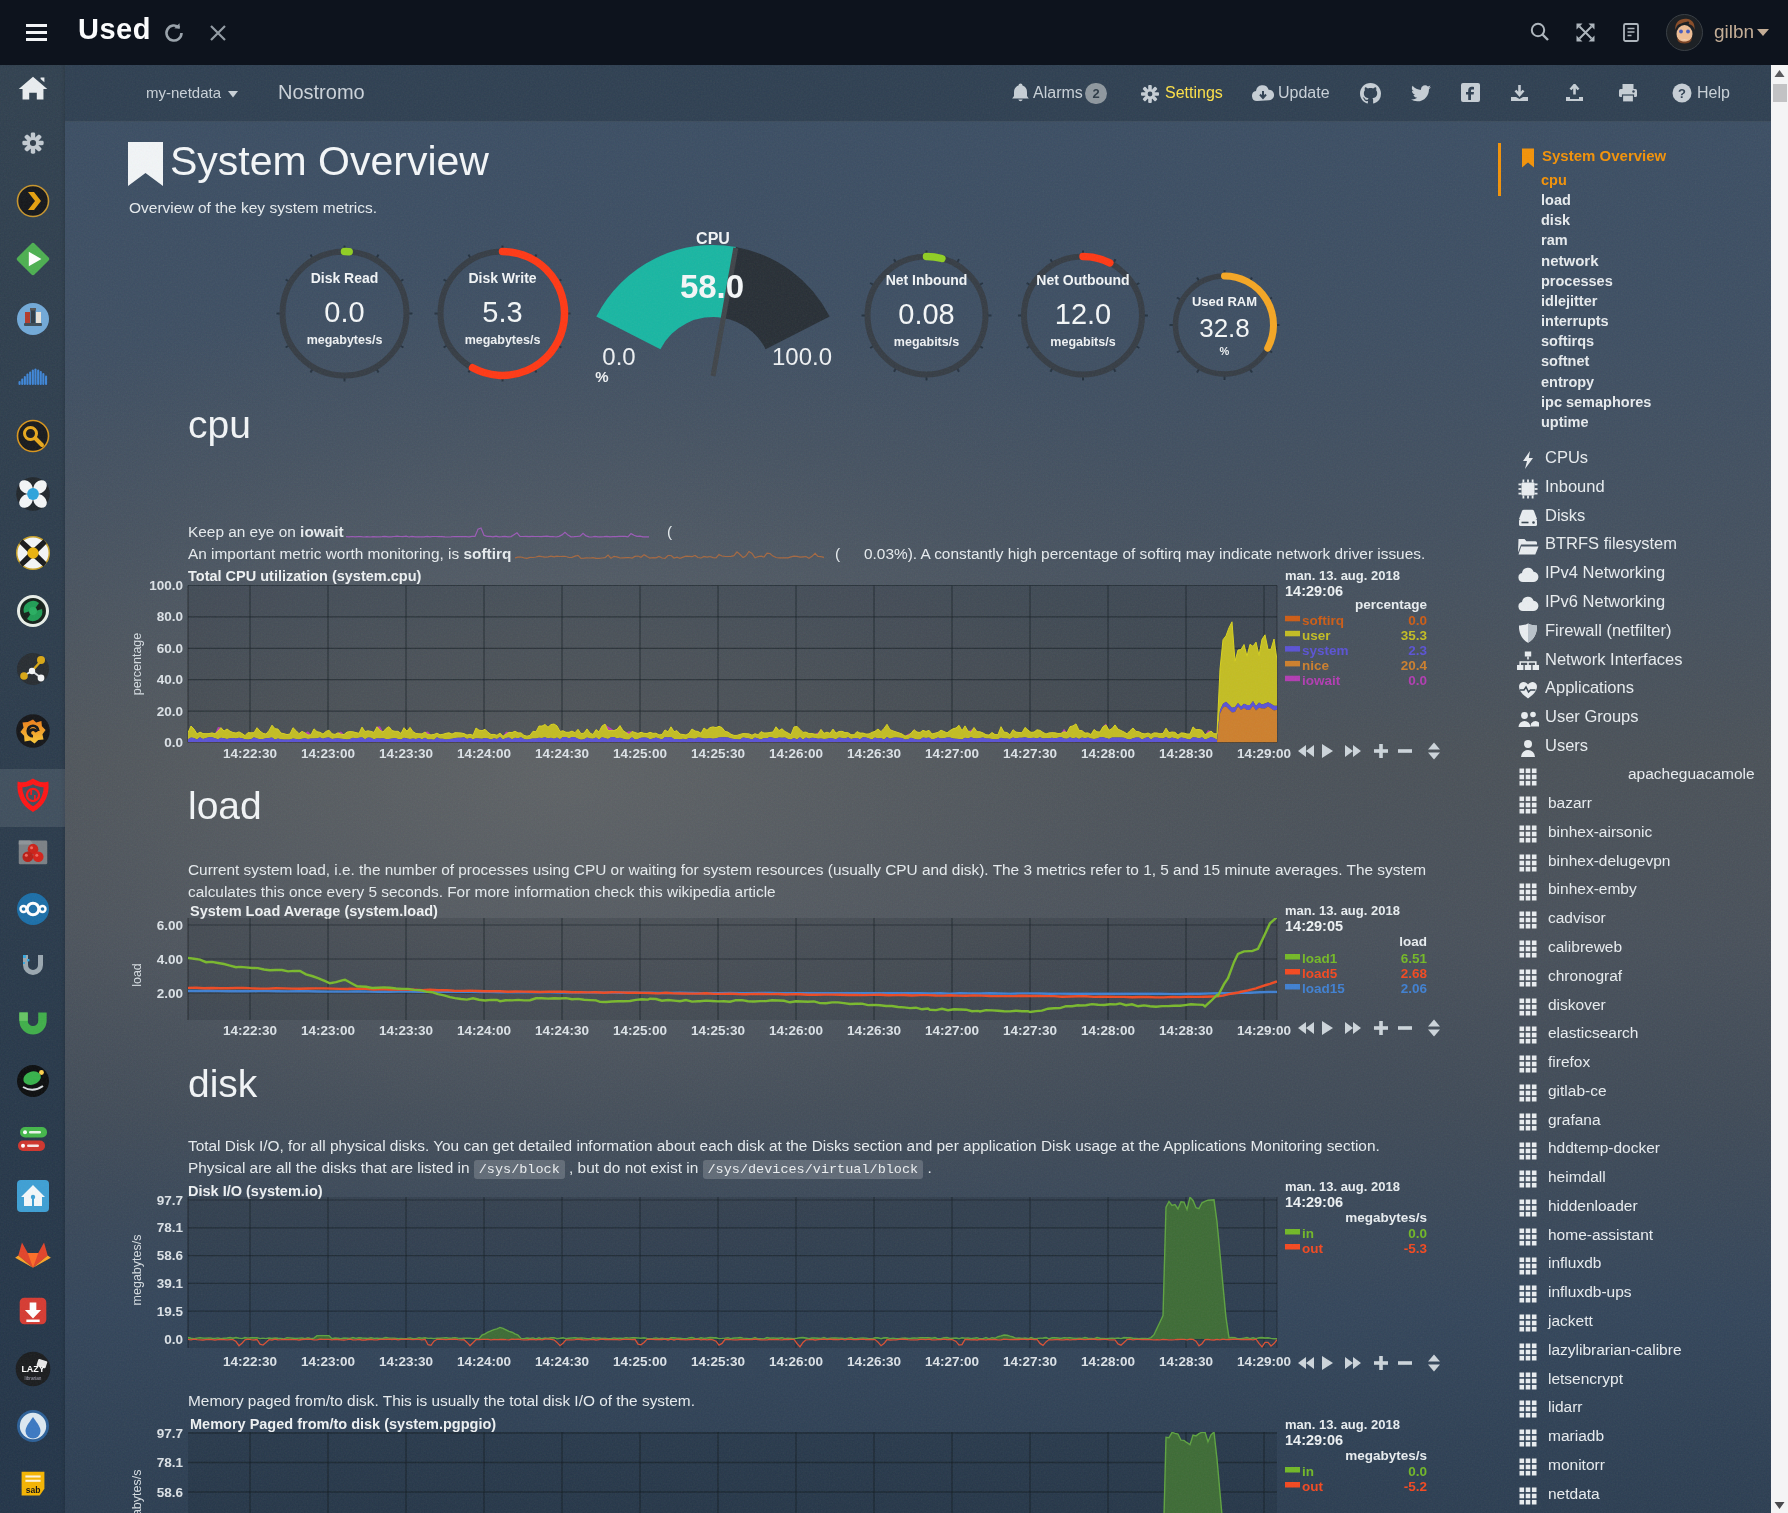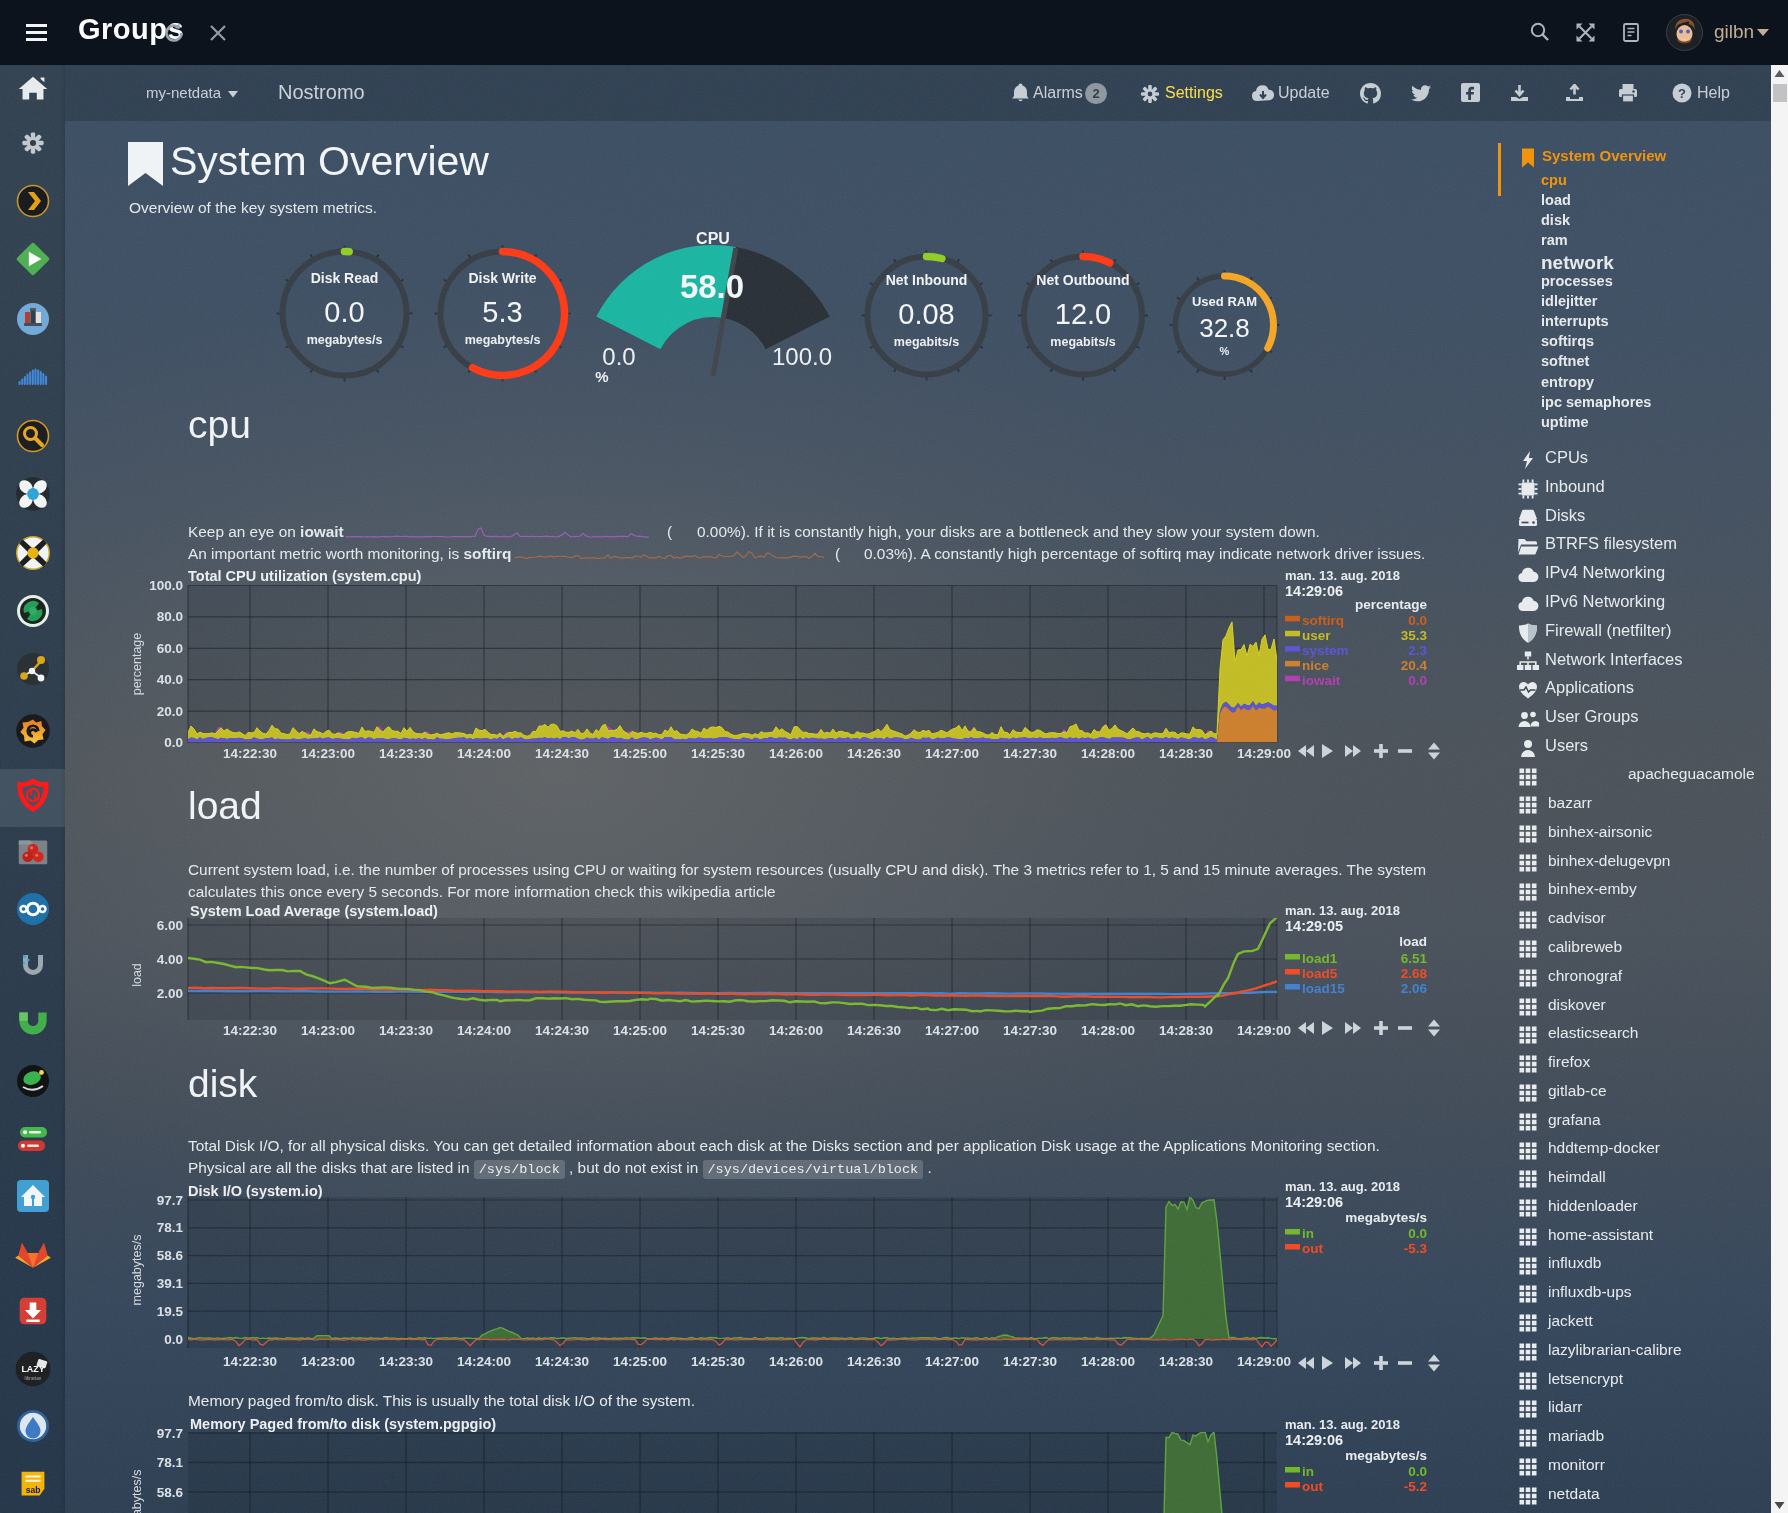--- a/index.html
+++ b/index.html
@@ -20,21 +20,21 @@
 #sbar { position:absolute; left:1771px; top:65px; width:17px; height:1448px; background:#f4f4f5; }
 #sbar .thumb { position:absolute; left:1.5px; top:19px; width:14px; height:18px; background:#c2c2c4; }
 code { font-family:"Liberation Mono", monospace; font-size:13.5px; background:rgba(255,255,255,0.18);
   color:#eceff1; padding:2px 5px; border-radius:3px; }
 </style></head>
 <body>
 <div id="page">
 <div id="canvas"></div>
 <div id="topbar">
       <div style="position:absolute;left:26px;top:24px;width:21px;height:3px;background:#f2f4f6;box-shadow:0 7px 0 #f2f4f6,0 14px 0 #f2f4f6"></div>
-      <div style="position:absolute;left:78px;top:13px;font-size:29px;font-weight:bold;color:#fbfcfd;letter-spacing:0.5px">Groups</div>
+      <div style="position:absolute;left:78px;top:13px;font-size:29px;font-weight:bold;color:#fbfcfd;letter-spacing:0.5px">Used</div>
       <svg style="position:absolute;left:163px;top:22px" width="22" height="22" viewBox="0 0 22 22">
 <path d="M18.5 11 a7.5 7.5 0 1 1 -2.2 -5.3" fill="none" stroke="#9aa3ab" stroke-width="2.6"></path>
 <path d="M16.5 1.2 l0.4 5.6 l-5.6 -0.6 Z" fill="#9aa3ab"></path>
       </svg>
       <svg style="position:absolute;left:208px;top:23px" width="20" height="20" viewBox="0 0 20 20">
 <path d="M3 3 L17 17 M17 3 L3 17" stroke="#939ca4" stroke-width="2.2"></path>
       </svg>
       <svg style="position:absolute;left:1529px;top:21px" width="22" height="22" viewBox="0 0 22 22">
 <circle cx="9" cy="9" r="6.2" fill="none" stroke="#aeb6bd" stroke-width="2"></circle>
         <line x1="13.5" y1="13.5" x2="19" y2="19" stroke="#aeb6bd" stroke-width="2.4"></line>
@@ -409,21 +409,20 @@
       <text x="1224.5" y="306.0" text-anchor="middle" font-size="13" font-weight="bold" fill="#f2f5f7">Used RAM</text>
       <text x="1224.5" y="337.0" text-anchor="middle" font-size="26" fill="#f4f7f8">32.8</text>
       <text x="1224.5" y="355.0" text-anchor="middle" font-size="11" font-weight="bold" fill="#eef1f3">%</text>
     </svg>
     <div style="position:absolute;left:188px;top:403px;font-size:39px;color:#f2f5f7">cpu</div>
     <div style="position:absolute;left:188px;top:523px;font-size:15.4px;color:#e6ebee;white-space:nowrap">Keep an eye on <b>iowait</b></div>
     <svg style="position:absolute;left:344px;top:522px" width="308" height="18" viewBox="0 0 308 18">
       <path d="M2.0 14.7L5.0 14.9L8.0 14.5L11.0 14.9L14.0 14.6L17.0 14.7L20.0 15.0L23.0 14.6L26.0 15.0L29.0 14.7L32.0 14.9L35.0 14.9L38.0 14.7L41.0 14.3L44.0 14.9L47.0 14.8L50.0 14.5L53.0 14.2L56.0 14.5L59.0 14.7L62.0 14.2L65.0 15.0L68.0 14.3L71.0 14.8L74.0 14.9L77.0 14.9L80.0 14.8L83.0 14.3L86.0 14.9L89.0 14.5L92.0 14.5L95.0 14.7L98.0 14.6L101.0 14.9L104.0 15.0L107.0 14.8L110.0 14.5L113.0 14.7L116.0 14.7L119.0 14.5L122.0 14.6L125.0 14.8L128.0 14.4L131.0 14.4L134.0 7.2L137.0 6.0L140.0 13.2L143.0 14.3L146.0 14.4L149.0 14.8L152.0 14.2L155.0 14.9L158.0 14.7L161.0 14.4L164.0 14.9L167.0 14.6L170.0 12.7L173.0 10.8L176.0 14.4L179.0 14.5L182.0 14.3L185.0 14.7L188.0 14.4L191.0 14.5L194.0 14.5L197.0 14.6L200.0 14.3L203.0 14.2L206.0 14.6L209.0 14.5L212.0 15.0L215.0 14.4L218.0 12.9L221.0 10.2L224.0 13.1L227.0 14.8L230.0 14.7L233.0 14.5L236.0 14.1L239.0 11.2L242.0 13.9L245.0 14.9L248.0 15.0L251.0 14.4L254.0 14.9L257.0 14.8L260.0 14.7L263.0 14.3L266.0 14.9L269.0 14.6L272.0 14.6L275.0 14.3L278.0 14.3L281.0 14.3L284.0 14.8L287.0 11.6L290.0 13.2L293.0 14.3L296.0 14.2L299.0 14.9L302.0 14.9L305.0 14.8" fill="none" stroke="#9b59b6" stroke-width="1.2"></path>
     </svg>
     <div style="position:absolute;left:667px;top:523px;font-size:15.4px;color:#e6ebee">(</div>
-    <div style="position:absolute;left:697px;top:523px;font-size:15.4px;color:#e6ebee">0.00%). If it is constantly high, your disks are a bottleneck and they slow your system down.</div>
     <div style="position:absolute;left:188px;top:545px;font-size:15.4px;color:#e6ebee;white-space:nowrap">An important metric worth monitoring, is <b>softirq</b></div>
     <svg style="position:absolute;left:513px;top:544px" width="313" height="18" viewBox="0 0 313 18">
       <path d="M2.0 13.8L5.0 13.2L8.0 13.0L11.0 13.8L14.0 14.4L17.0 13.4L20.0 13.5L23.0 13.0L26.0 12.1L29.0 12.7L32.0 13.2L35.0 12.9L38.0 12.1L41.0 12.9L44.0 12.2L47.0 12.5L50.0 12.3L53.0 12.5L56.0 13.5L59.0 13.4L62.0 12.1L65.0 11.3L68.0 14.3L71.0 14.2L74.0 13.9L77.0 14.0L80.0 13.6L83.0 14.3L86.0 14.4L89.0 14.0L92.0 13.6L95.0 11.0L98.0 14.2L101.0 12.3L104.0 12.9L107.0 14.0L110.0 13.8L113.0 13.6L116.0 13.5L119.0 14.1L122.0 12.4L125.0 12.0L128.0 13.3L131.0 10.7L134.0 12.6L137.0 14.2L140.0 13.6L143.0 13.8L146.0 12.4L149.0 14.0L152.0 14.3L155.0 11.5L158.0 11.5L161.0 14.0L164.0 13.1L167.0 14.3L170.0 13.1L173.0 12.1L176.0 12.3L179.0 12.7L182.0 11.4L185.0 13.5L188.0 14.0L191.0 12.5L194.0 13.1L197.0 12.5L200.0 13.6L203.0 13.8L206.0 10.6L209.0 12.0L212.0 12.4L215.0 12.5L218.0 12.4L221.0 11.7L224.0 7.8L227.0 10.5L230.0 13.5L233.0 11.9L236.0 7.5L239.0 9.4L242.0 13.8L245.0 12.7L248.0 12.1L251.0 13.0L254.0 9.2L257.0 9.5L260.0 12.1L263.0 13.5L266.0 13.9L269.0 13.9L272.0 13.9L275.0 13.9L278.0 12.9L281.0 12.2L284.0 12.4L287.0 13.2L290.0 12.8L293.0 12.5L296.0 14.2L299.0 12.3L302.0 9.3L305.0 12.5L308.0 12.6L311.0 13.3" fill="none" stroke="#a5673f" stroke-width="1.2"></path>
     </svg>
     <div style="position:absolute;left:835px;top:545px;font-size:15.4px;color:#e6ebee">(</div>
     <div style="position:absolute;left:864px;top:545px;font-size:15.4px;color:#e6ebee">0.03%). A constantly high percentage of softirq may indicate network driver issues.</div>
     <svg style="position:absolute;left:0;top:0" width="1500" height="780">
       <text x="188" y="581" font-size="14.5" font-weight="bold" fill="#eef1f3">Total CPU utilization (system.cpu)</text>
       <text x="141" y="664" transform="rotate(-90 141 664)" text-anchor="middle" font-size="12.5" fill="#d5dce1">percentage</text>
       <rect x="188.0" y="585.5" width="1089.0" height="157.0" fill="rgba(10,16,20,0.14)"></rect>
@@ -703,21 +702,21 @@
     </svg>
 <div style="position:absolute;left:1498px;top:143px;width:3px;height:53px;background:#f39207"></div>
     <svg style="position:absolute;left:1517.0px;top:147.0px" width="22" height="22" viewBox="-11 -11 22 22">
       <path d="M-6 -9.5 h12 v19 l-6 -5 l-6 5 Z" fill="#f39207"></path>
     </svg>
     <div style="position:absolute;left:1542px;top:147.2px;font-size:15px;font-weight:bold;color:#f39207;white-space:nowrap">System Overview</div>
     <div style="position:absolute;left:1541px;top:171.6px;font-size:14.5px;font-weight:bold;color:#f39207;white-space:nowrap">cpu</div>
     <div style="position:absolute;left:1541px;top:191.8px;font-size:14.5px;font-weight:bold;color:#e7ebee;white-space:nowrap">load</div>
     <div style="position:absolute;left:1541px;top:212.0px;font-size:14.5px;font-weight:bold;color:#e7ebee;white-space:nowrap">disk</div>
     <div style="position:absolute;left:1541px;top:232.2px;font-size:14.5px;font-weight:bold;color:#e7ebee;white-space:nowrap">ram</div>
-    <div style="position:absolute;left:1541px;top:252.4px;font-size:19px;font-weight:bold;color:#e7ebee;white-space:nowrap">network</div>
+    <div style="position:absolute;left:1541px;top:252.4px;font-size:15px;font-weight:bold;color:#e7ebee;white-space:nowrap">network</div>
     <div style="position:absolute;left:1541px;top:272.6px;font-size:14.5px;font-weight:bold;color:#e7ebee;white-space:nowrap">processes</div>
     <div style="position:absolute;left:1541px;top:292.8px;font-size:14.5px;font-weight:bold;color:#e7ebee;white-space:nowrap">idlejitter</div>
     <div style="position:absolute;left:1541px;top:313.0px;font-size:14.5px;font-weight:bold;color:#e7ebee;white-space:nowrap">interrupts</div>
     <div style="position:absolute;left:1541px;top:333.2px;font-size:14.5px;font-weight:bold;color:#e7ebee;white-space:nowrap">softirqs</div>
     <div style="position:absolute;left:1541px;top:353.4px;font-size:14.5px;font-weight:bold;color:#e7ebee;white-space:nowrap">softnet</div>
     <div style="position:absolute;left:1541px;top:373.6px;font-size:14.5px;font-weight:bold;color:#e7ebee;white-space:nowrap">entropy</div>
     <div style="position:absolute;left:1541px;top:393.8px;font-size:14.5px;font-weight:bold;color:#e7ebee;white-space:nowrap">ipc semaphores</div>
     <div style="position:absolute;left:1541px;top:414.0px;font-size:14.5px;font-weight:bold;color:#e7ebee;white-space:nowrap">uptime</div>
     <svg style="position:absolute;left:1517.0px;top:449.0px" width="22" height="22" viewBox="-11 -11 22 22">
       <path d="M2 -9 L-5 1 h4 l-2 8 L5 -2 h-4.2 Z" fill="#e9edf0"></path>

